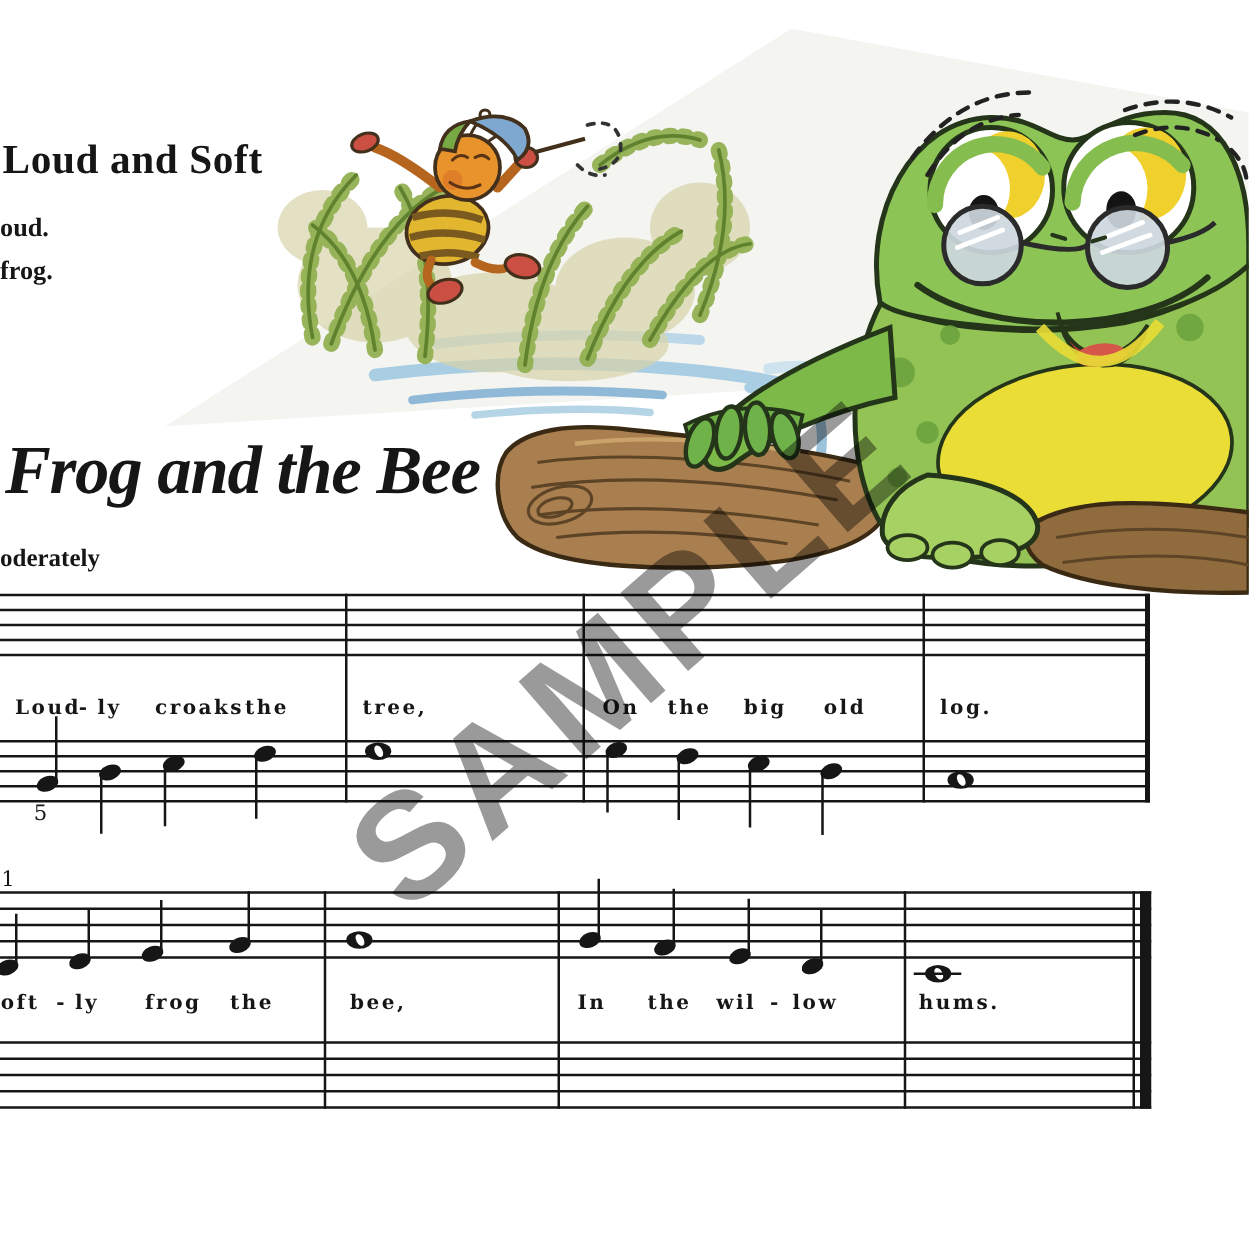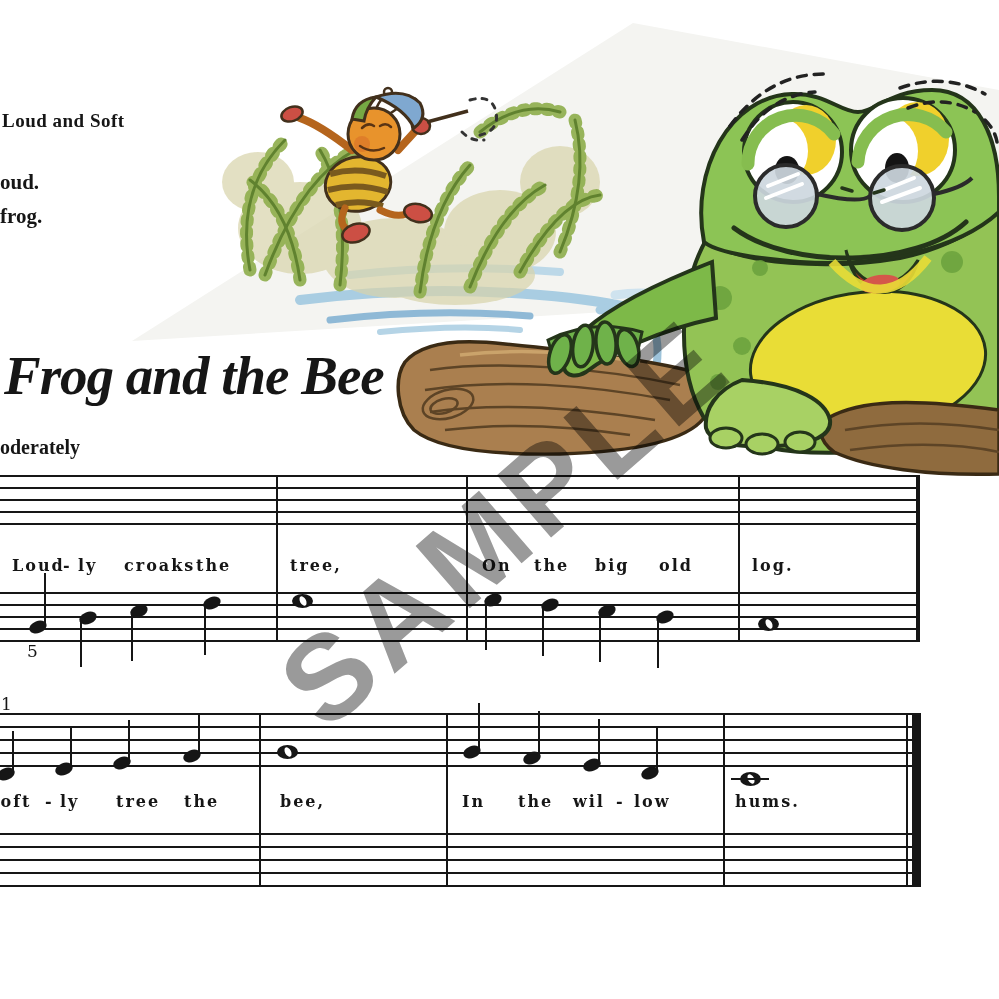--- a/index.html
+++ b/index.html
@@ -5,21 +5,21 @@
   html,body{margin:0;padding:0;}
   body{
     width:999px;height:999px;position:relative;overflow:hidden;
     background:#ffffff;font-family:"Liberation Serif",serif;
   }
   .abs{position:absolute;}
   #artwork{position:absolute;left:0;top:0;width:999px;height:999px;z-index:1;}
   #score{position:absolute;left:0;top:0;width:999px;height:999px;z-index:2;}
   #textlayer{position:absolute;left:0;top:0;width:999px;height:999px;z-index:3;}
   .heading{font-family:"Liberation Serif",serif;font-weight:bold;color:#161616;}
-  #lesson-title{left:2px;top:110px;font-size:19px;letter-spacing:.5px;}
+  #lesson-title{left:2px;top:110px;font-size:33px;letter-spacing:.5px;}
   #def-line-1{left:0;top:170px;font-size:21px;}
   #def-line-2{left:0;top:204px;font-size:21px;}
   #piece-title{left:4px;top:344px;font-size:55px;font-style:italic;letter-spacing:-1px;}
   #tempo{left:0;top:436px;font-size:20px;}
   #watermark{
     left:505px;top:522px;z-index:5;
     transform:translate(-50%,-50%) rotate(-41deg);
     font-family:"Liberation Sans",sans-serif;font-weight:bold;
     font-size:120px;letter-spacing:8px;color:#9a9a9a;
     mix-blend-mode:multiply;white-space:nowrap;
@@ -289,21 +289,21 @@
     <div class="abs" style="left: 641px; top: 767px; width: 18px; height: 12px; background: rgb(22, 22, 22); border-radius: 50%; transform: rotate(-21deg);"></div>
     <div class="abs" style="left: 656px; top: 728px; width: 2.2px; height: 45px; background: rgb(22, 22, 22);"></div>
     <div class="abs" style="left: 740px; top: 772px; width: 21px; height: 14px; background: rgb(22, 22, 22); border-radius: 50%;">
       <div style="position: absolute; left: 50%; top: 50%; width: 10px; height: 6px; background: rgb(255, 255, 255); border-radius: 50%; transform: translate(-50%, -50%) rotate(62deg);"></div>
     </div>
     <div class="abs" style="left: 731px; top: 778px; width: 38px; height: 2px; background: rgb(22, 22, 22);"></div>
     <div class="abs" style="left: 1px; top: 694px; font-family: &quot;DejaVu Serif&quot;, serif; font-size: 17px; color: rgb(22, 22, 22);">1</div>
     <div class="abs" style="left: -13px; top: 792px; font-family: &quot;DejaVu Serif&quot;, serif; font-weight: 700; font-size: 16px; letter-spacing: 2px; color: rgb(22, 22, 22); white-space: nowrap;">Soft</div>
     <div class="abs" style="left: 45px; top: 792px; font-family: &quot;DejaVu Serif&quot;, serif; font-weight: 700; font-size: 16px; letter-spacing: 2px; color: rgb(22, 22, 22); white-space: nowrap;">-</div>
     <div class="abs" style="left: 60px; top: 792px; font-family: &quot;DejaVu Serif&quot;, serif; font-weight: 700; font-size: 16px; letter-spacing: 2px; color: rgb(22, 22, 22); white-space: nowrap;">ly</div>
-    <div class="abs" style="left: 116px; top: 792px; font-family: &quot;DejaVu Serif&quot;, serif; font-weight: 700; font-size: 16px; letter-spacing: 2px; color: rgb(22, 22, 22); white-space: nowrap;">tree</div>
+    <div class="abs" style="left: 116px; top: 792px; font-family: &quot;DejaVu Serif&quot;, serif; font-weight: 700; font-size: 16px; letter-spacing: 2px; color: rgb(22, 22, 22); white-space: nowrap;">frog</div>
     <div class="abs" style="left: 184px; top: 792px; font-family: &quot;DejaVu Serif&quot;, serif; font-weight: 700; font-size: 16px; letter-spacing: 2px; color: rgb(22, 22, 22); white-space: nowrap;">the</div>
     <div class="abs" style="left: 280px; top: 792px; font-family: &quot;DejaVu Serif&quot;, serif; font-weight: 700; font-size: 16px; letter-spacing: 2px; color: rgb(22, 22, 22); white-space: nowrap;">bee,</div>
     <div class="abs" style="left: 462px; top: 792px; font-family: &quot;DejaVu Serif&quot;, serif; font-weight: 700; font-size: 16px; letter-spacing: 2px; color: rgb(22, 22, 22); white-space: nowrap;">In</div>
     <div class="abs" style="left: 518px; top: 792px; font-family: &quot;DejaVu Serif&quot;, serif; font-weight: 700; font-size: 16px; letter-spacing: 2px; color: rgb(22, 22, 22); white-space: nowrap;">the</div>
     <div class="abs" style="left: 573px; top: 792px; font-family: &quot;DejaVu Serif&quot;, serif; font-weight: 700; font-size: 16px; letter-spacing: 2px; color: rgb(22, 22, 22); white-space: nowrap;">wil</div>
     <div class="abs" style="left: 616px; top: 792px; font-family: &quot;DejaVu Serif&quot;, serif; font-weight: 700; font-size: 16px; letter-spacing: 2px; color: rgb(22, 22, 22); white-space: nowrap;">-</div>
     <div class="abs" style="left: 634px; top: 792px; font-family: &quot;DejaVu Serif&quot;, serif; font-weight: 700; font-size: 16px; letter-spacing: 2px; color: rgb(22, 22, 22); white-space: nowrap;">low</div>
     <div class="abs" style="left: 735px; top: 792px; font-family: &quot;DejaVu Serif&quot;, serif; font-weight: 700; font-size: 16px; letter-spacing: 2px; color: rgb(22, 22, 22); white-space: nowrap;">hums.</div>
   </div>
 

